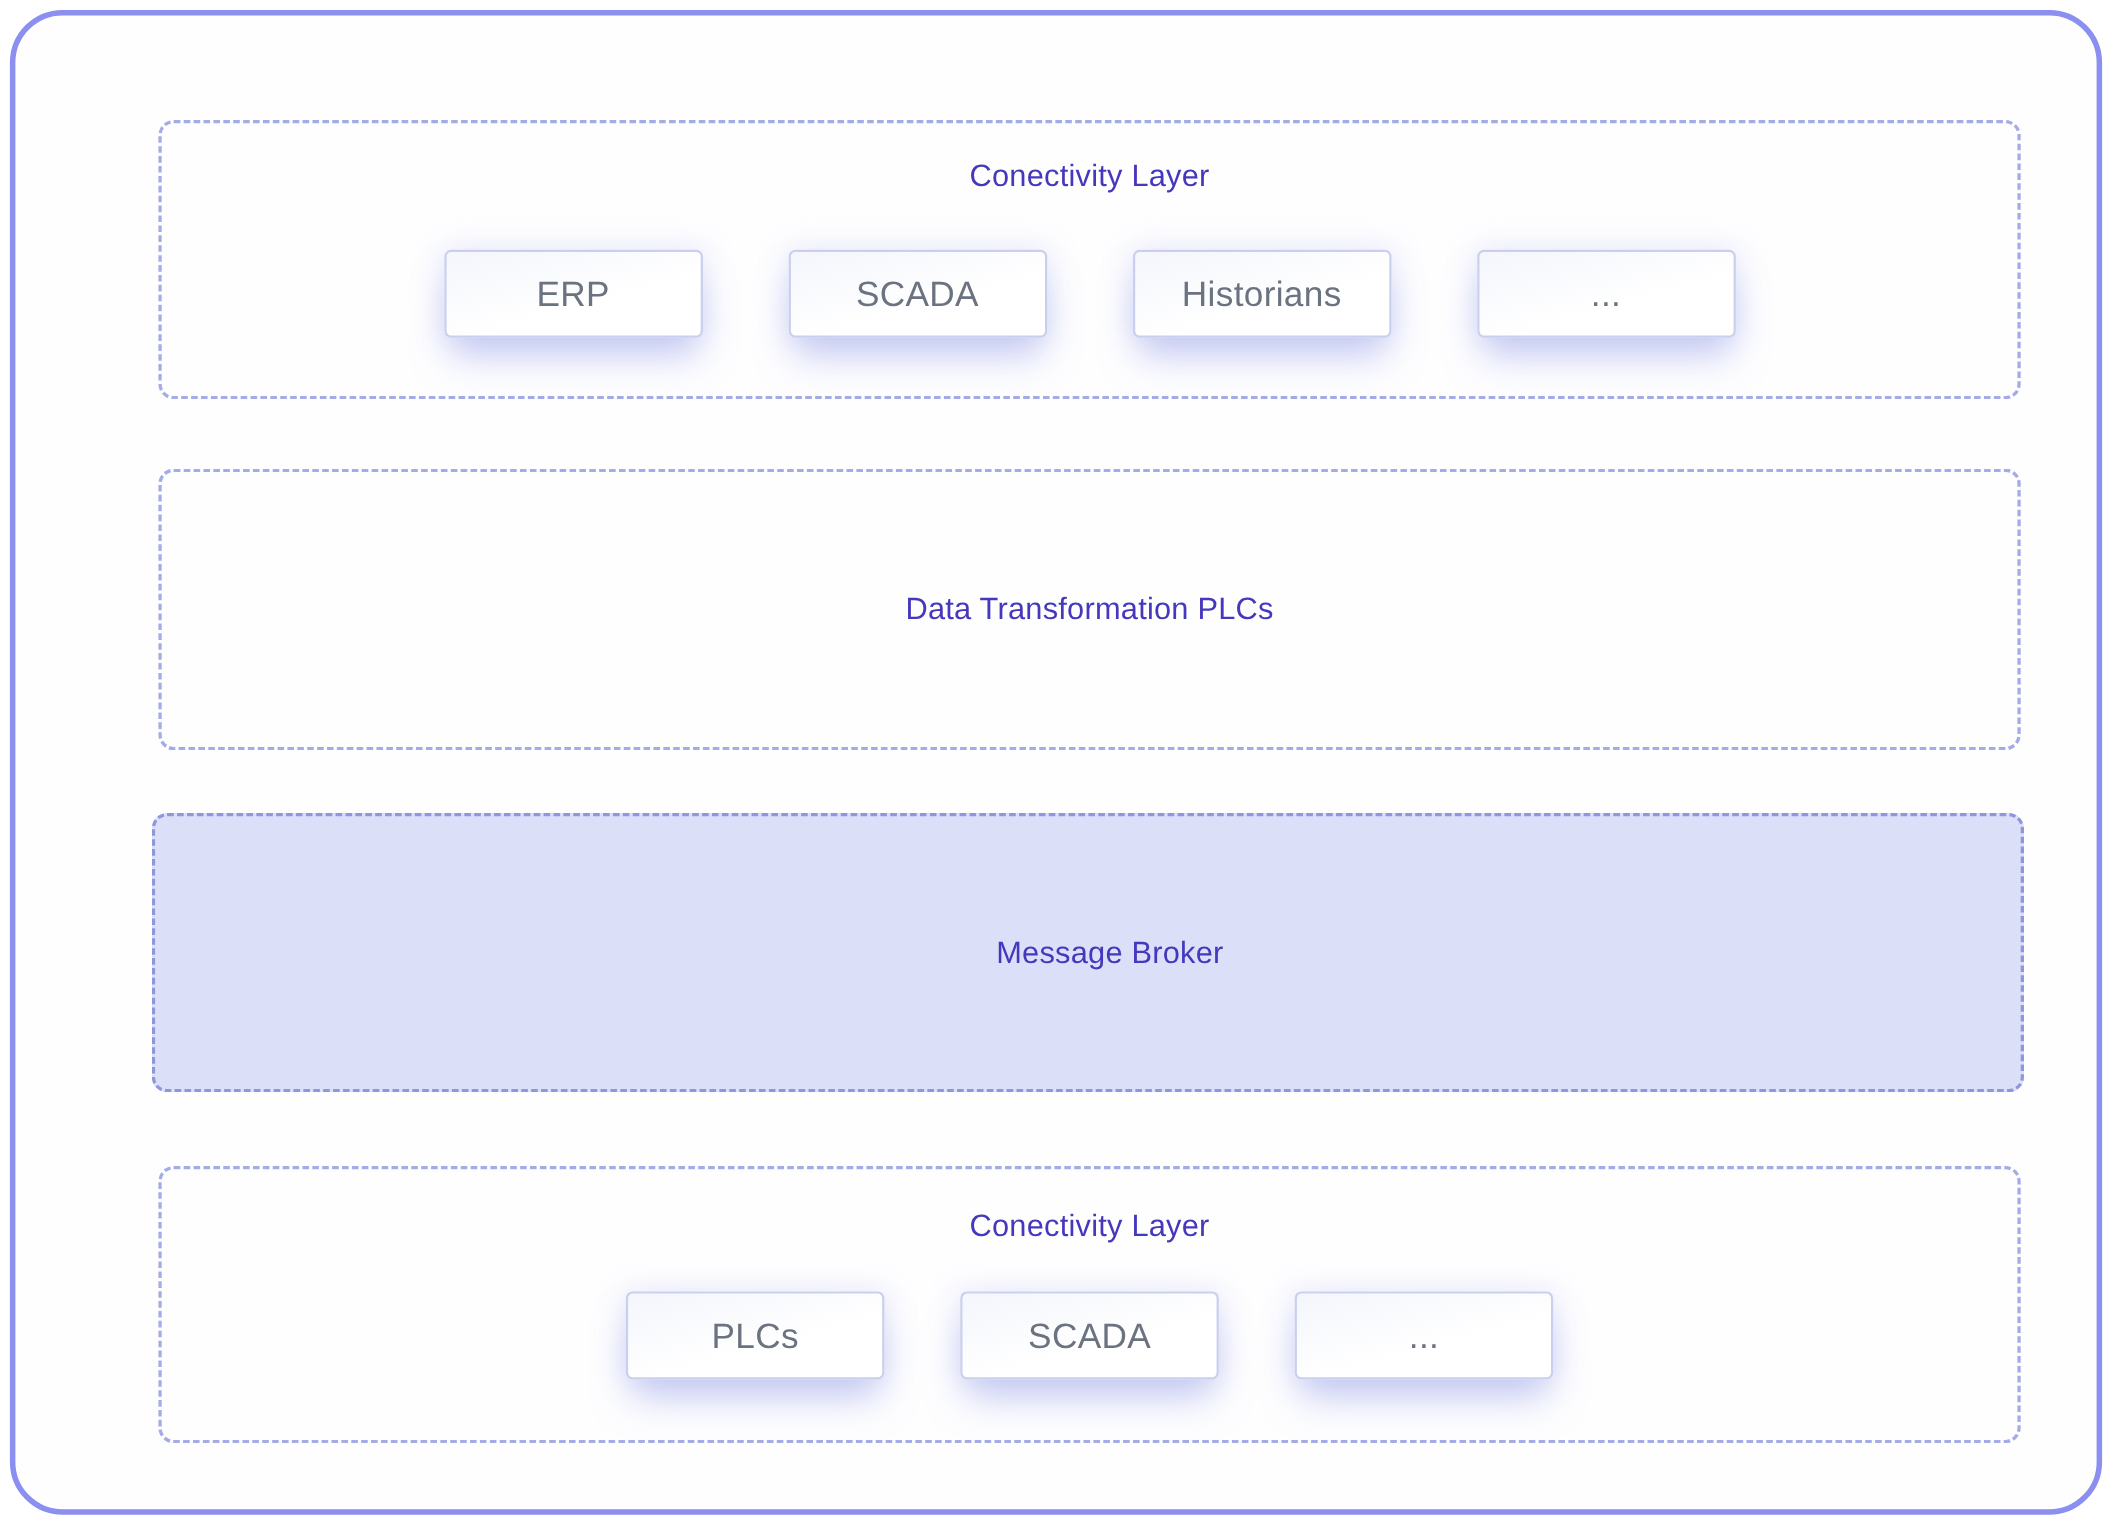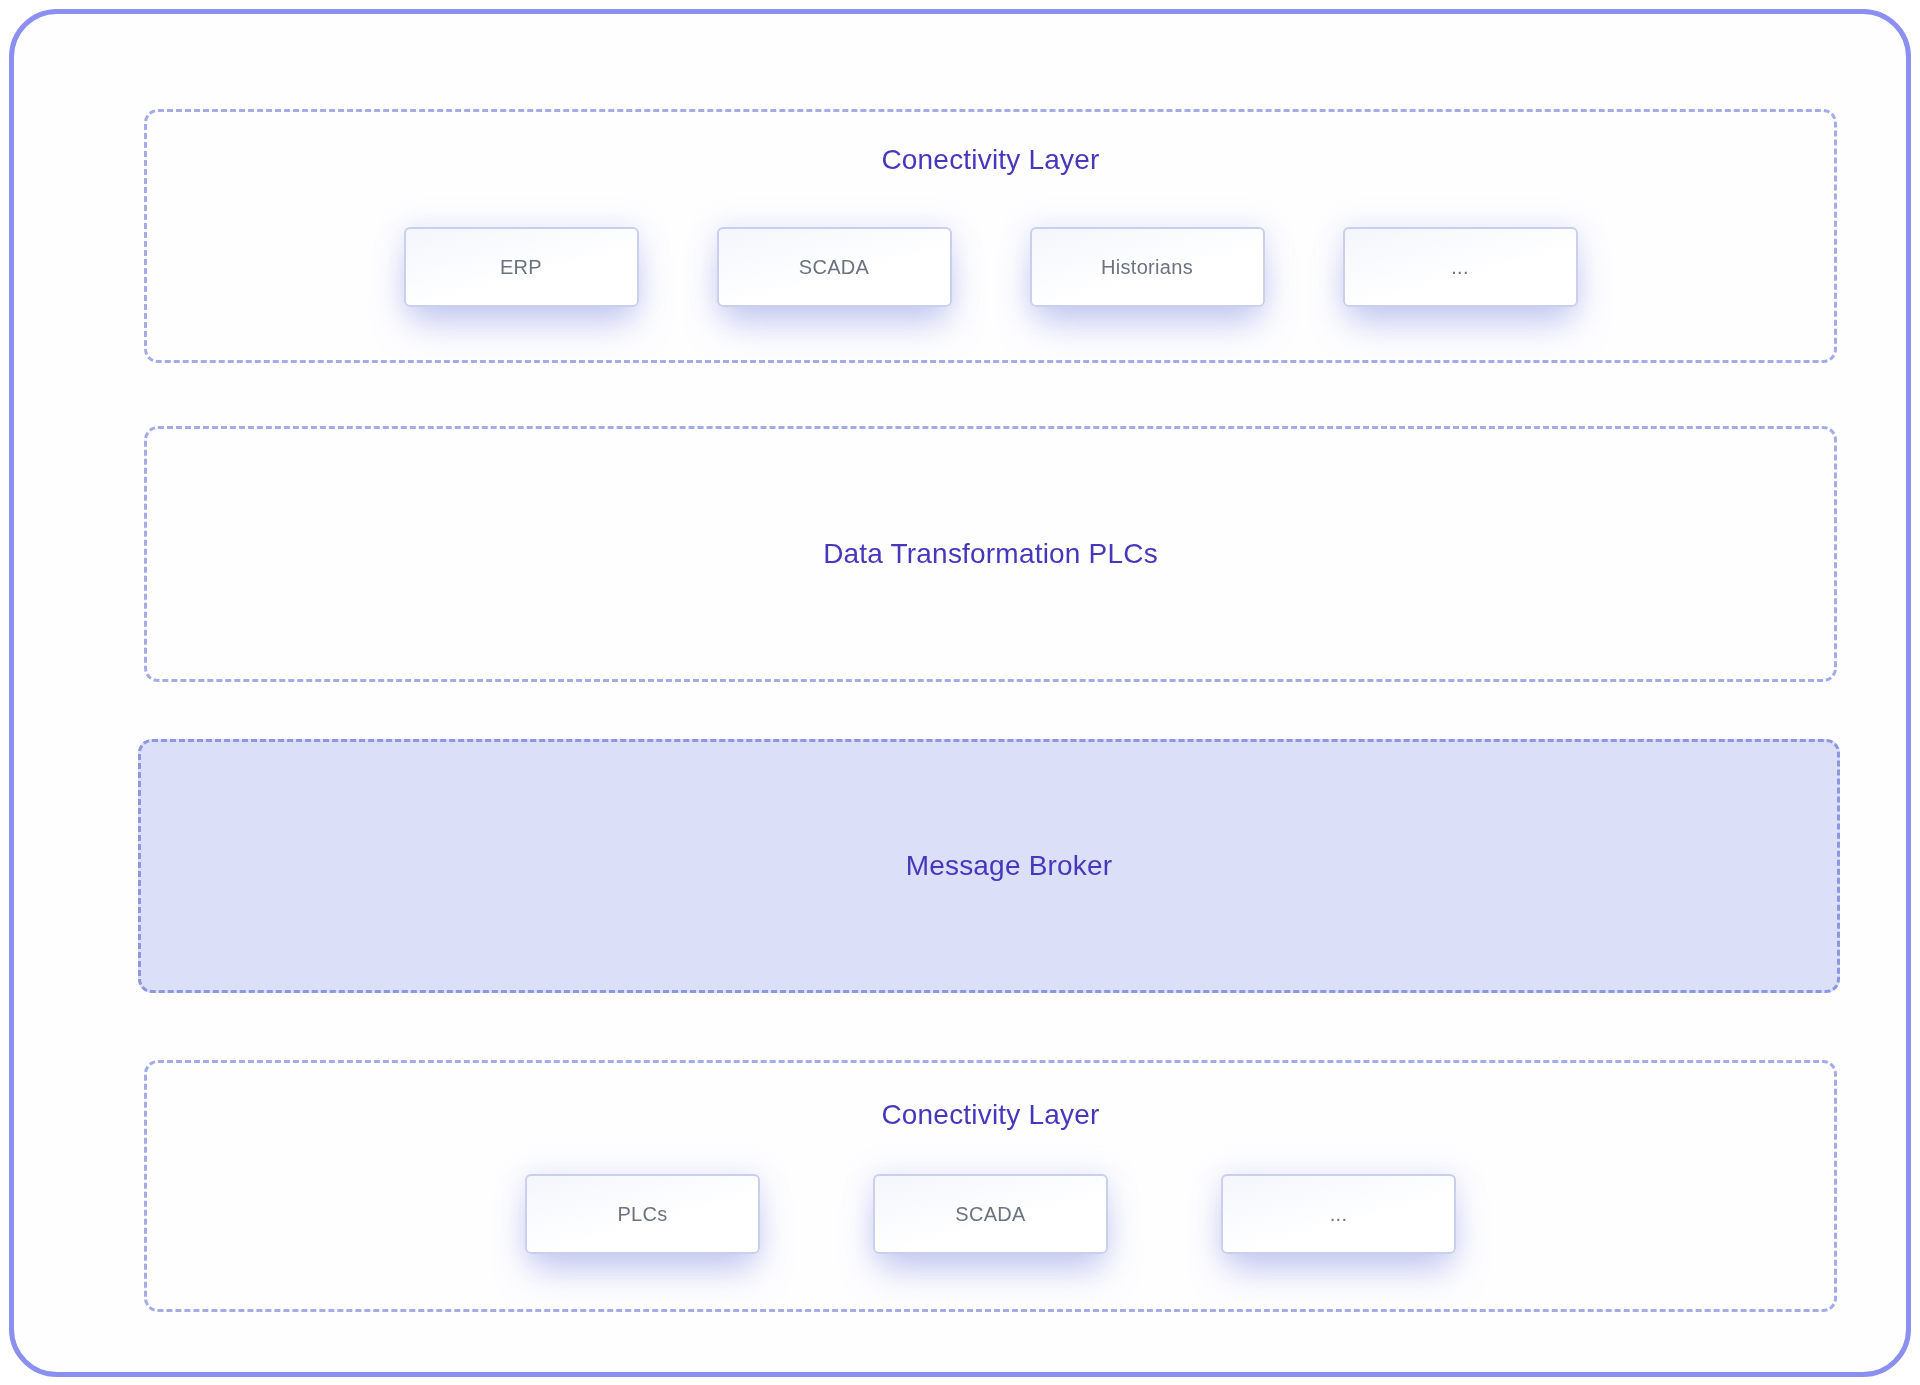--- a/index.html
+++ b/index.html
@@ -45,34 +45,34 @@
   }
   .s1 .section-title { margin-top: 32px; }
   .s4 .section-title { margin-top: 36px; }
   .box-row {
     position: absolute;
     left: 0; right: 0;
     display: flex;
     justify-content: center;
   }
   .s1 .box-row { top: 115px; gap: 78px; }
-  .s4 .box-row { top: 111px; gap: 113px; }
+  .s4 .box-row { top: 111px; gap: 69px; }
   .sys-box {
     width: 235px; height: 80px;
     background: linear-gradient(165deg, #f4f6fc 0%, #ffffff 60%);
     border: 2px solid #c9cfec;
     border-radius: 6px;
     display: flex; align-items: center; justify-content: center;
     box-shadow:
       0 22px 34px -6px rgba(148, 158, 230, 0.50),
       0 0 26px 2px rgba(176, 184, 240, 0.28);
   }
   .sys-box span {
     color: #6b7280;
-    font-size: 20px;
+    font-size: 32px;
     letter-spacing: 0.3px;
   }
 </style>
 </head>
 <body>
 
 <div class="frame">
 
   <div class="section s1">
     <div class="section-title">Conectivity Layer</div>

